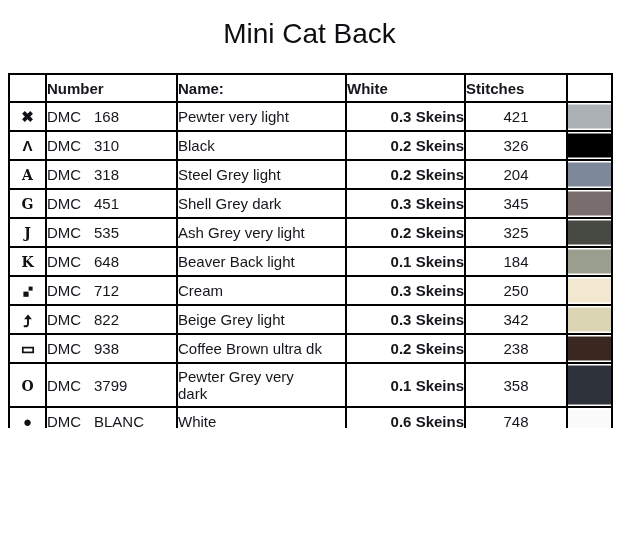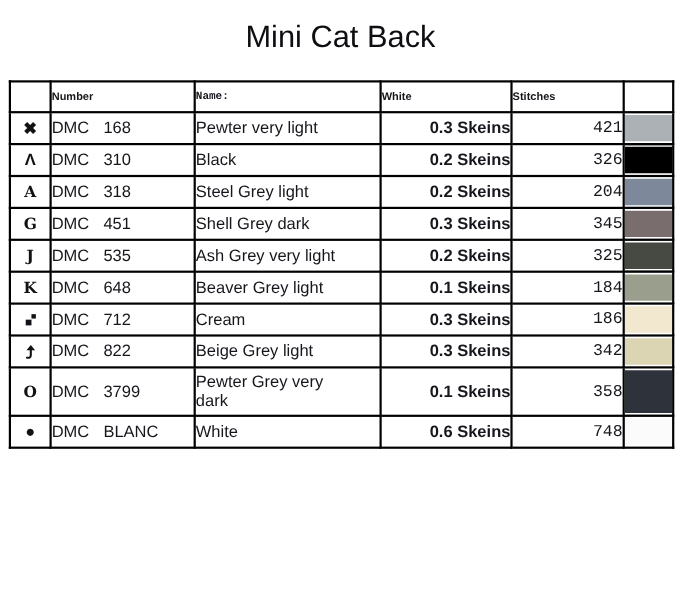--- a/index.html
+++ b/index.html
@@ -25,31 +25,31 @@
     table-layout: fixed;
     width: 603px;
     font-size: 15px;
   }
   table.key td, table.key th {
     border: 2px solid #000000;
     padding: 0;
     overflow: hidden;
     vertical-align: middle;
   }
-  th { height: 26px; font-size: 10px; font-weight: 700; text-align: left; }
+  th { height: 26px; font-size: 15px; font-weight: 700; text-align: left; }
   td { height: 27px; }
   .col-symbol   { width: 37px; }
   .col-number   { width: 131px; }
   .col-name     { width: 169px; }
   .col-length   { width: 119px; }
   .col-stitches { width: 102px; }
   .col-swatch   { width: 45px; }
 
   th.h-number, th.h-length, th.h-stitches { padding-left: 7px; }
-  th.h-name { padding-left: 6px; font-family: Liberation Mono, monospace; }
+  th.h-name { padding-left: 6px; }
 
   td.symbol {
     text-align: center;
     font-weight: 700;
     font-size: 15px;
     color: #111116;
   }
   td.symbol .glyph-serif { font-family: "DejaVu Serif", serif; font-size: 14px; }
   td.symbol svg { display: inline-block; vertical-align: middle; }
 
@@ -58,21 +58,21 @@
 
   td.name {
     padding-left: 6px; padding-right: 2px;
     white-space: pre-line;
     line-height: 17px;
     margin-top: 40px;
   }
   tr.tall td { height: 42px; }
 
   td.length   { text-align: right; padding-right: 5px; font-weight: bold; }
-  td.stitches { text-align: right; padding-right: 7px; font-family: Liberation Mono, monospace; }
+  td.stitches { text-align: center; padding-right: 7px; }
 
   td.swatch {
     box-shadow: inset 0 1.5px 0 #ffffff, inset 0 -1.5px 0 #ffffff;
   }
 </style>
 </head>
 <body>
 
 <div class="page">
 
@@ -146,50 +146,62 @@
       <td class="name">Ash Grey very light</td>
       <td class="length">0.2 Skeins</td>
       <td class="stitches">325</td>
       <td class="swatch" style="background-color: rgb(71, 74, 66);"></td>
     </tr>
         <tr>
       <td class="symbol"><span class="glyph-serif">K</span></td>
       <td class="number">
         <span class="brand">DMC</span><span class="num">648</span>
       </td>
-      <td class="name">Beaver Grey light</td>
+      <td class="name">Beaver Back light</td>
       <td class="length">0.1 Skeins</td>
       <td class="stitches">184</td>
       <td class="swatch" style="background-color: rgb(154, 158, 141);"></td>
     </tr>
         <tr>
       <td class="symbol"><svg width="14" height="14" viewBox="0 0 14 14">
               <rect x="7.6" y="1.6" width="4" height="4" fill="#111116"></rect>
               <rect x="2.4" y="6.6" width="5.2" height="5.2" fill="#111116"></rect>
             </svg></td>
       <td class="number">
         <span class="brand">DMC</span><span class="num">712</span>
       </td>
       <td class="name">Cream</td>
       <td class="length">0.3 Skeins</td>
-      <td class="stitches">186</td>
+      <td class="stitches">250</td>
       <td class="swatch" style="background-color: rgb(242, 232, 208);"></td>
     </tr>
         <tr>
       <td class="symbol"><svg width="14" height="14" viewBox="0 0 14 14">
               <path d="M7 0.6 L10.9 5.3 L3.1 5.3 Z" fill="#111116"></path>
               <path d="M7 4.5 L7 9.8 Q7 12.8 3.5 12.2" fill="none" stroke="#111116" stroke-width="1.9" stroke-linecap="round"></path>
             </svg></td>
       <td class="number">
         <span class="brand">DMC</span><span class="num">822</span>
       </td>
       <td class="name">Beige Grey light</td>
       <td class="length">0.3 Skeins</td>
       <td class="stitches">342</td>
       <td class="swatch" style="background-color: rgb(220, 213, 180);"></td>
+    </tr>
+        <tr>
+      <td class="symbol"><svg width="14" height="14" viewBox="0 0 14 14">
+              <rect x="1.8" y="4.6" width="10.4" height="4.8" fill="none" stroke="#111116" stroke-width="1.7"></rect>
+            </svg></td>
+      <td class="number">
+        <span class="brand">DMC</span><span class="num">938</span>
+      </td>
+      <td class="name">Coffee Brown ultra dk</td>
+      <td class="length">0.2 Skeins</td>
+      <td class="stitches">238</td>
+      <td class="swatch" style="background-color: rgb(58, 40, 32);"></td>
     </tr>
         <tr class="tall">
       <td class="symbol"><span class="glyph-serif">O</span></td>
       <td class="number">
         <span class="brand">DMC</span><span class="num">3799</span>
       </td>
       <td class="name">Pewter Grey very
 dark</td>
       <td class="length">0.1 Skeins</td>
       <td class="stitches">358</td>

